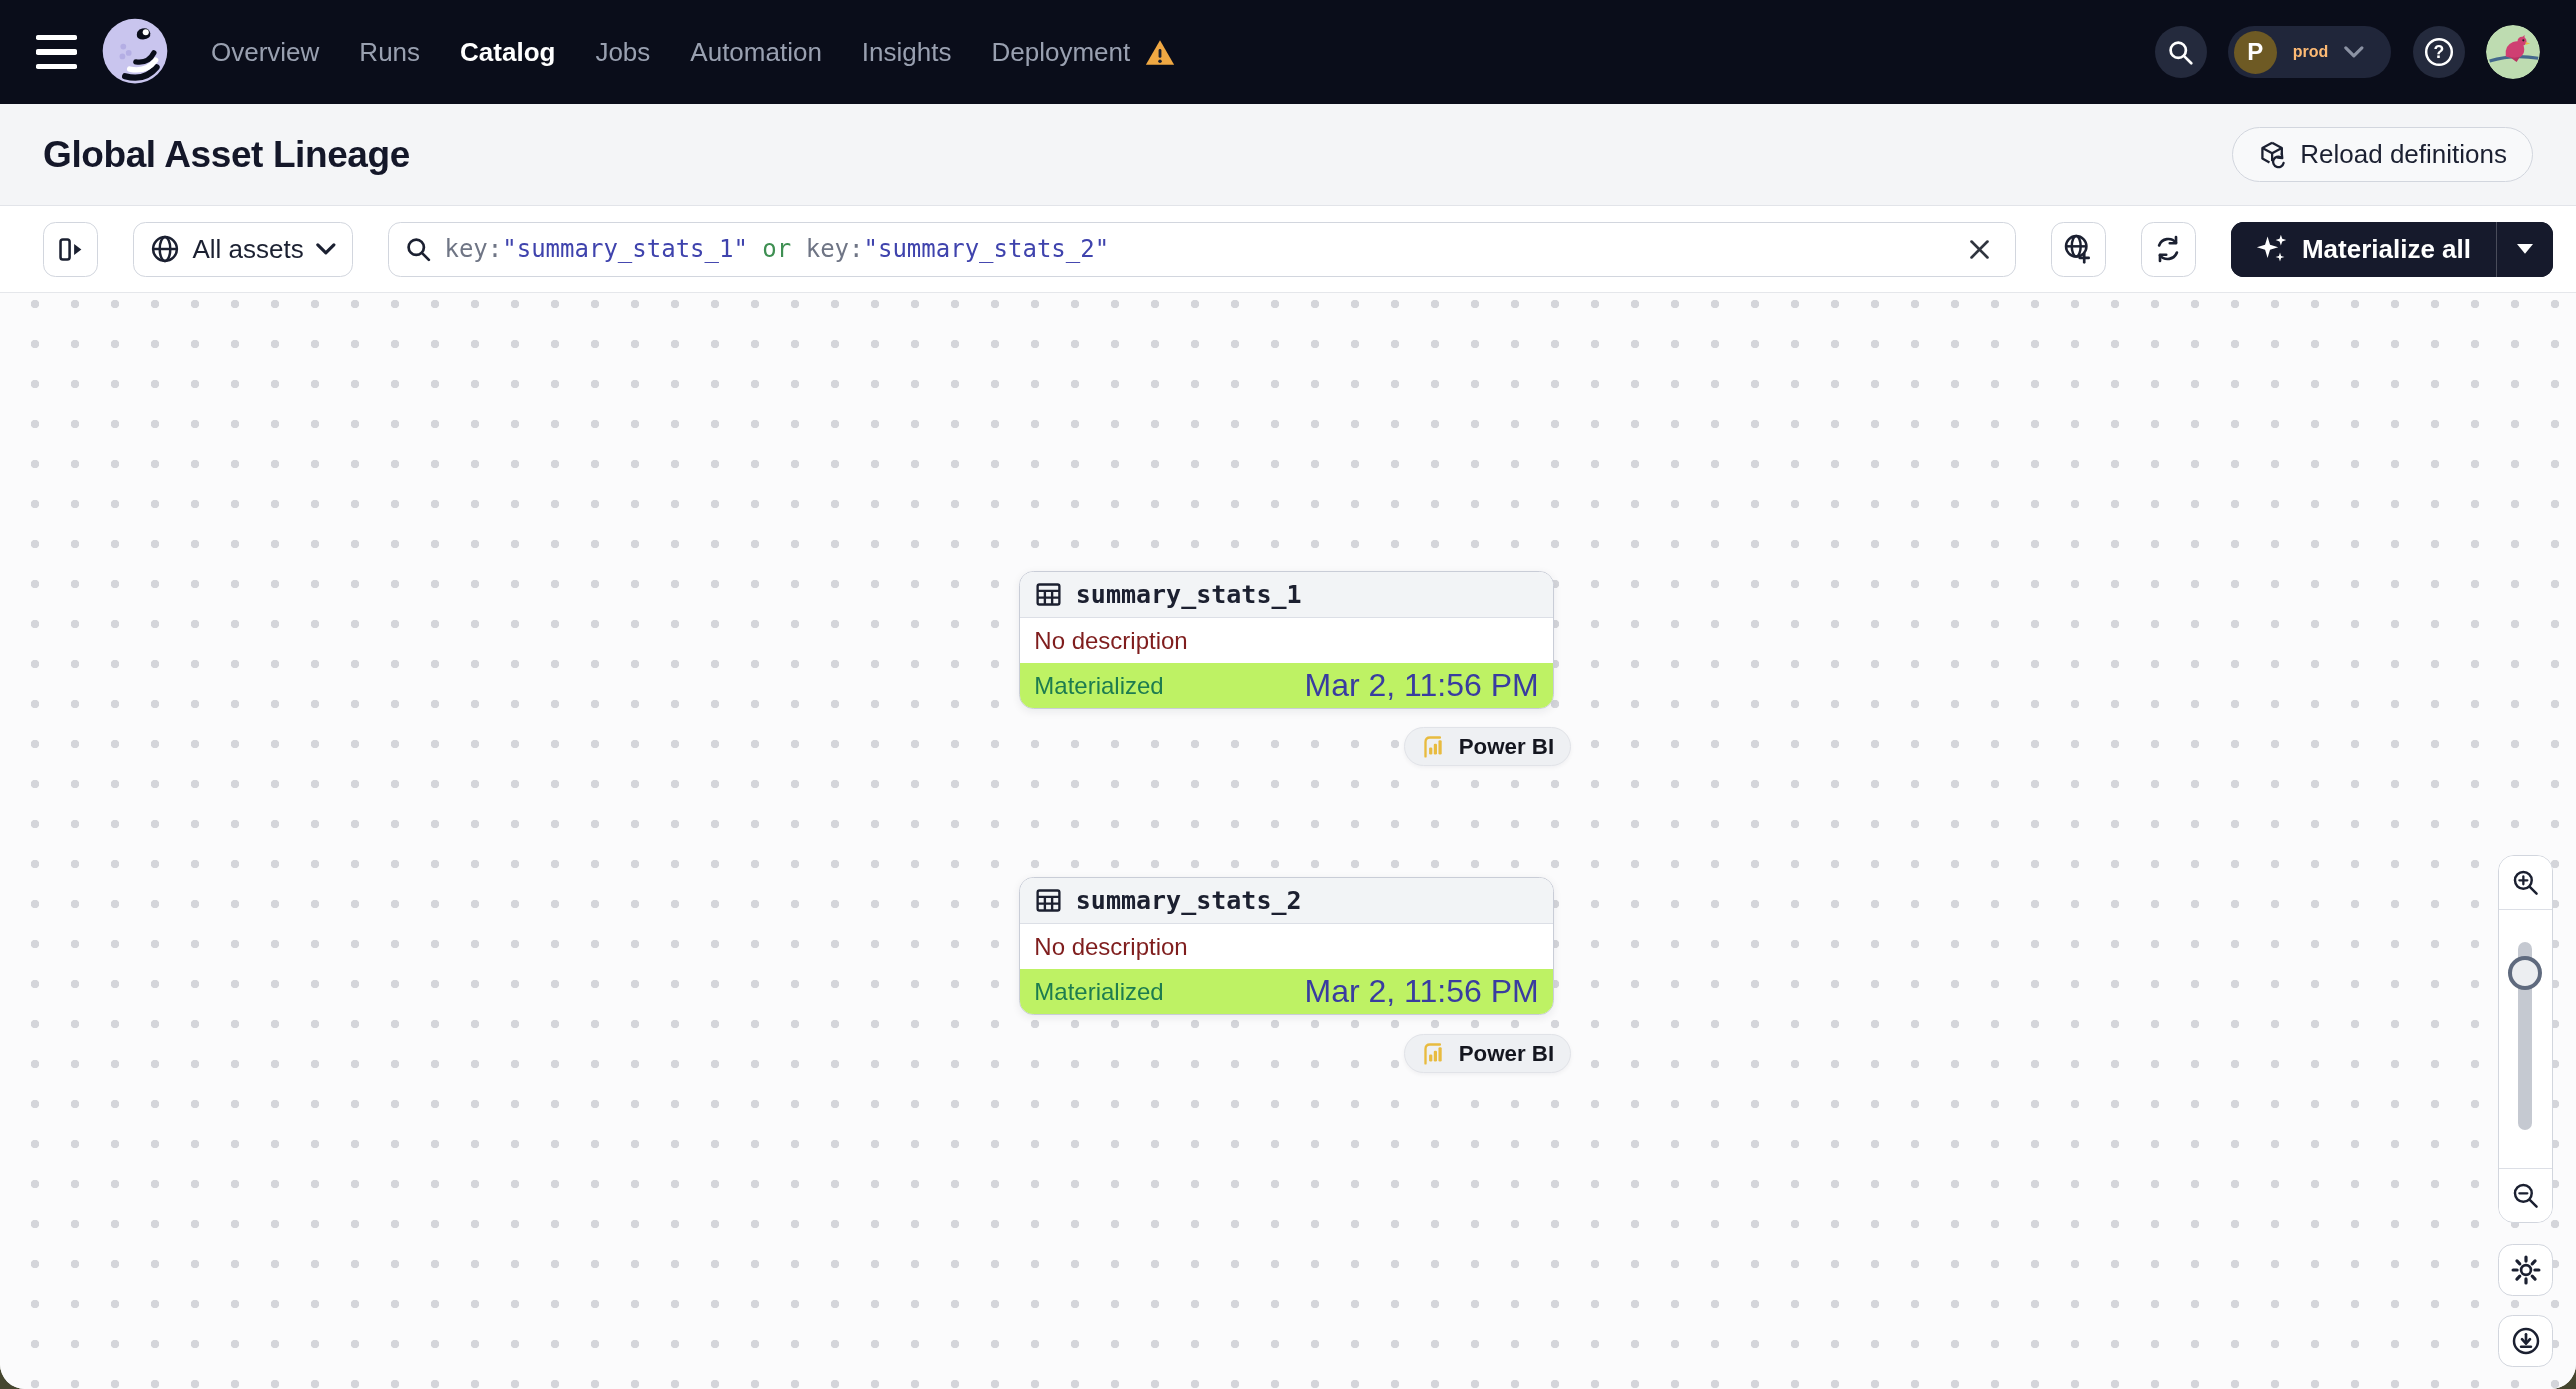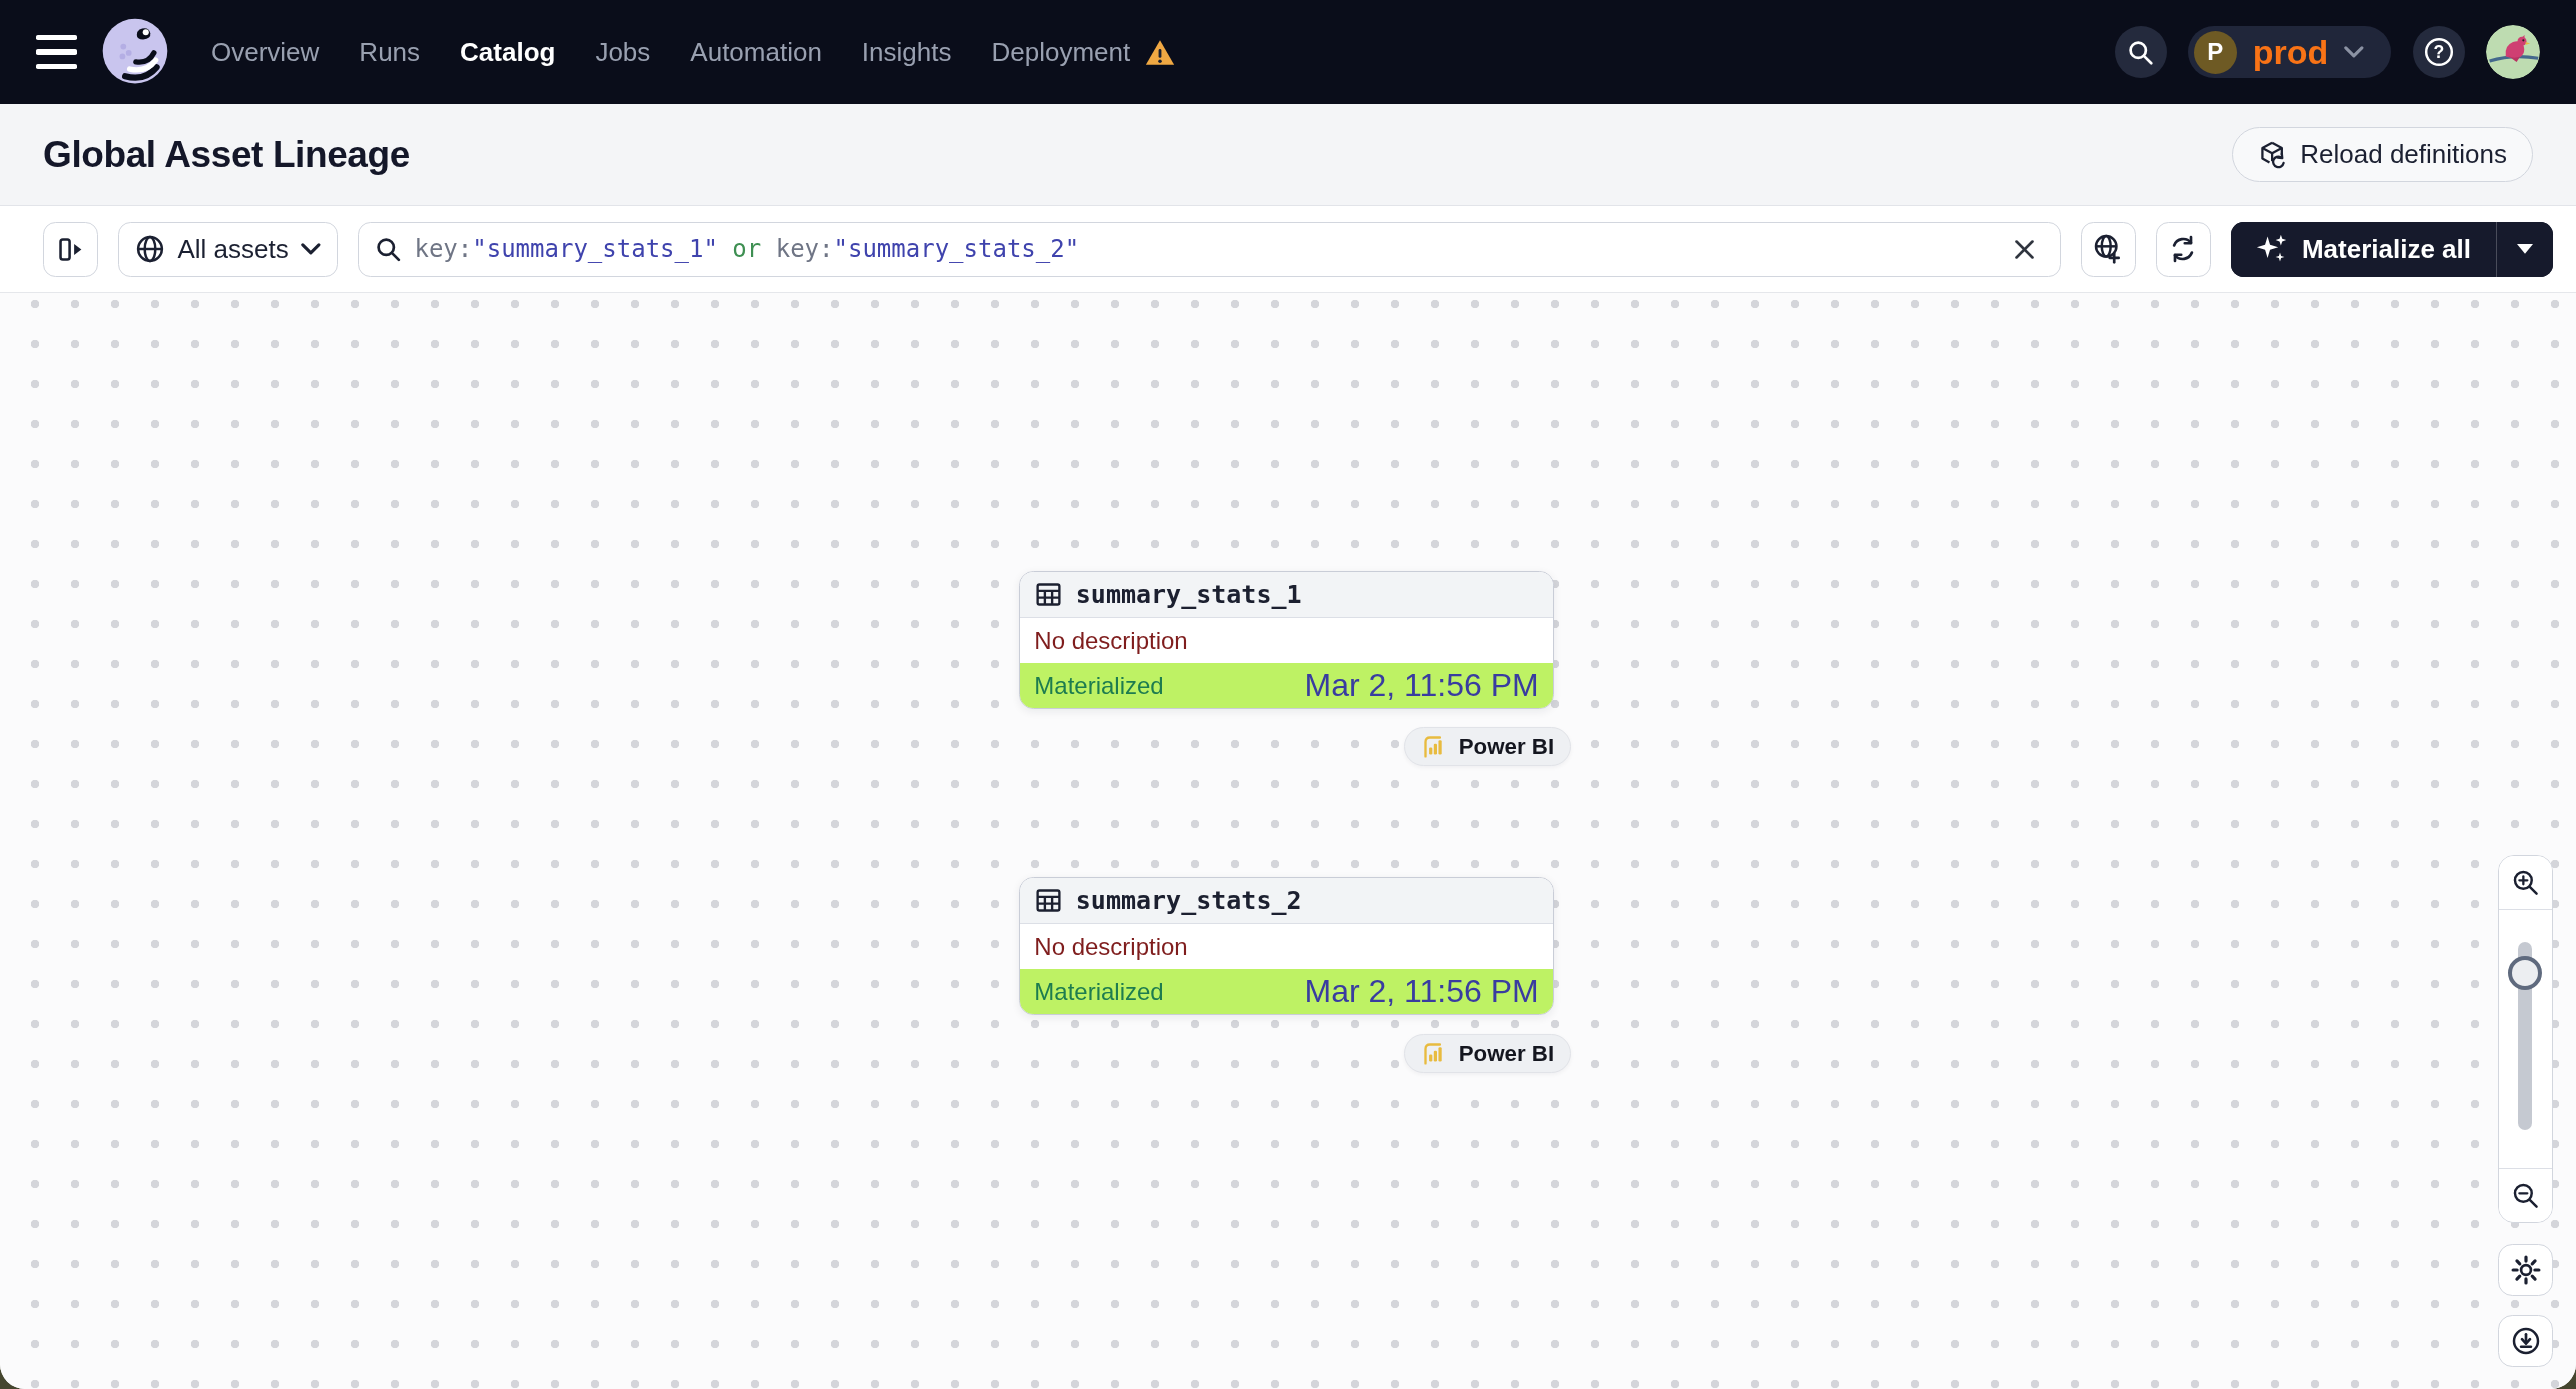--- a/index.html
+++ b/index.html
@@ -13,32 +13,32 @@
   .hamburger { width:41px; height:34px; display:flex; flex-direction:column; justify-content:space-between; cursor:pointer; background:none; border:none; margin-right:23px; }
   .hamburger span { display:block; height:5.4px; background:#fff; border-radius:1.8px; }
   .logo { width:70px; height:70px; margin-right:41px; flex:0 0 auto; }
   .nav-items { display:flex; align-items:center; gap:40px; list-style:none; }
   .nav-item { color:#99a0b0; font-size:26px; font-weight:500; cursor:pointer; white-space:nowrap; display:flex; align-items:center; gap:14.3px; }
   .nav-item.active { color:#ffffff; font-weight:700; }
   .nav-right { margin-left:auto; display:flex; align-items:center; gap:21.5px; }
   .nav-circle { width:52px; height:52px; border-radius:50%; background:#242a3d; border:none; display:flex; align-items:center; justify-content:center; cursor:pointer; }
   .env-pill { height:52px; border-radius:26px; background:#20263a; border:none; display:flex; align-items:center; padding:0 27px 0 5.4px; gap:16px; cursor:pointer; }
   .env-avatar { width:43px; height:43px; border-radius:50%; background:#6e5a24; color:#fff; font-size:24px; font-weight:600; display:flex; align-items:center; justify-content:center; }
-  .env-name { color:#f97316; font-size:34px; font-weight:600; }
+  .env-name { color:#fdba74; font-size:16px; font-weight:600; }
   .avatar { width:54px; height:54px; border-radius:50%; overflow:hidden; cursor:pointer; flex:0 0 auto; }
 
   
   .title-row { height:102px; flex:0 0 102px; background:#f4f5f7; border-bottom:1.8px solid #e2e4e9;
                display:flex; align-items:center; justify-content:space-between; padding:0 43px; }
   .page-title { font-size:37px; font-weight:650; color:#141729; letter-spacing:-0.4px; }
   .reload-btn { height:55px; border-radius:28px; border:1.8px solid #d2d6de; background:#f8f9fa; display:flex; align-items:center; gap:12.5px; padding:0 25px; font-size:26px; color:#1b2031; cursor:pointer; font-family:inherit; }
 
   
   .toolbar { height:87px; flex:0 0 87px; background:#ffffff; border-bottom:1.8px solid #e5e7eb;
-             display:flex; align-items:center; padding:0 23px 0 43px; gap:20px; }
+             display:flex; align-items:center; padding:0 23px 0 43px; gap:35px; }
   .tool-btn { height:55px; min-width:55px; border-radius:12.5px; border:1.8px solid #d2d6de; background:#fff;
               display:flex; align-items:center; justify-content:center; cursor:pointer; gap:12.5px; padding:0 16px; font-family:inherit; }
   .tool-btn.square { padding:0; width:55px; }
   .scope-label { font-size:26px; color:#1b2031; }
   .searchbox { flex:1; height:55px; border-radius:12.5px; border:1.8px solid #d2d6de; background:#fff;
                display:flex; align-items:center; padding:0 16px; gap:12.5px; cursor:text; }
   .query { font-family:"DejaVu Sans Mono", monospace; font-size:24px; white-space:pre; flex:1; overflow:hidden; }
   .q-field { color:#6f7585; }
   .q-value { color:#3f43ad; }
   .q-op { color:#3e8f52; }

